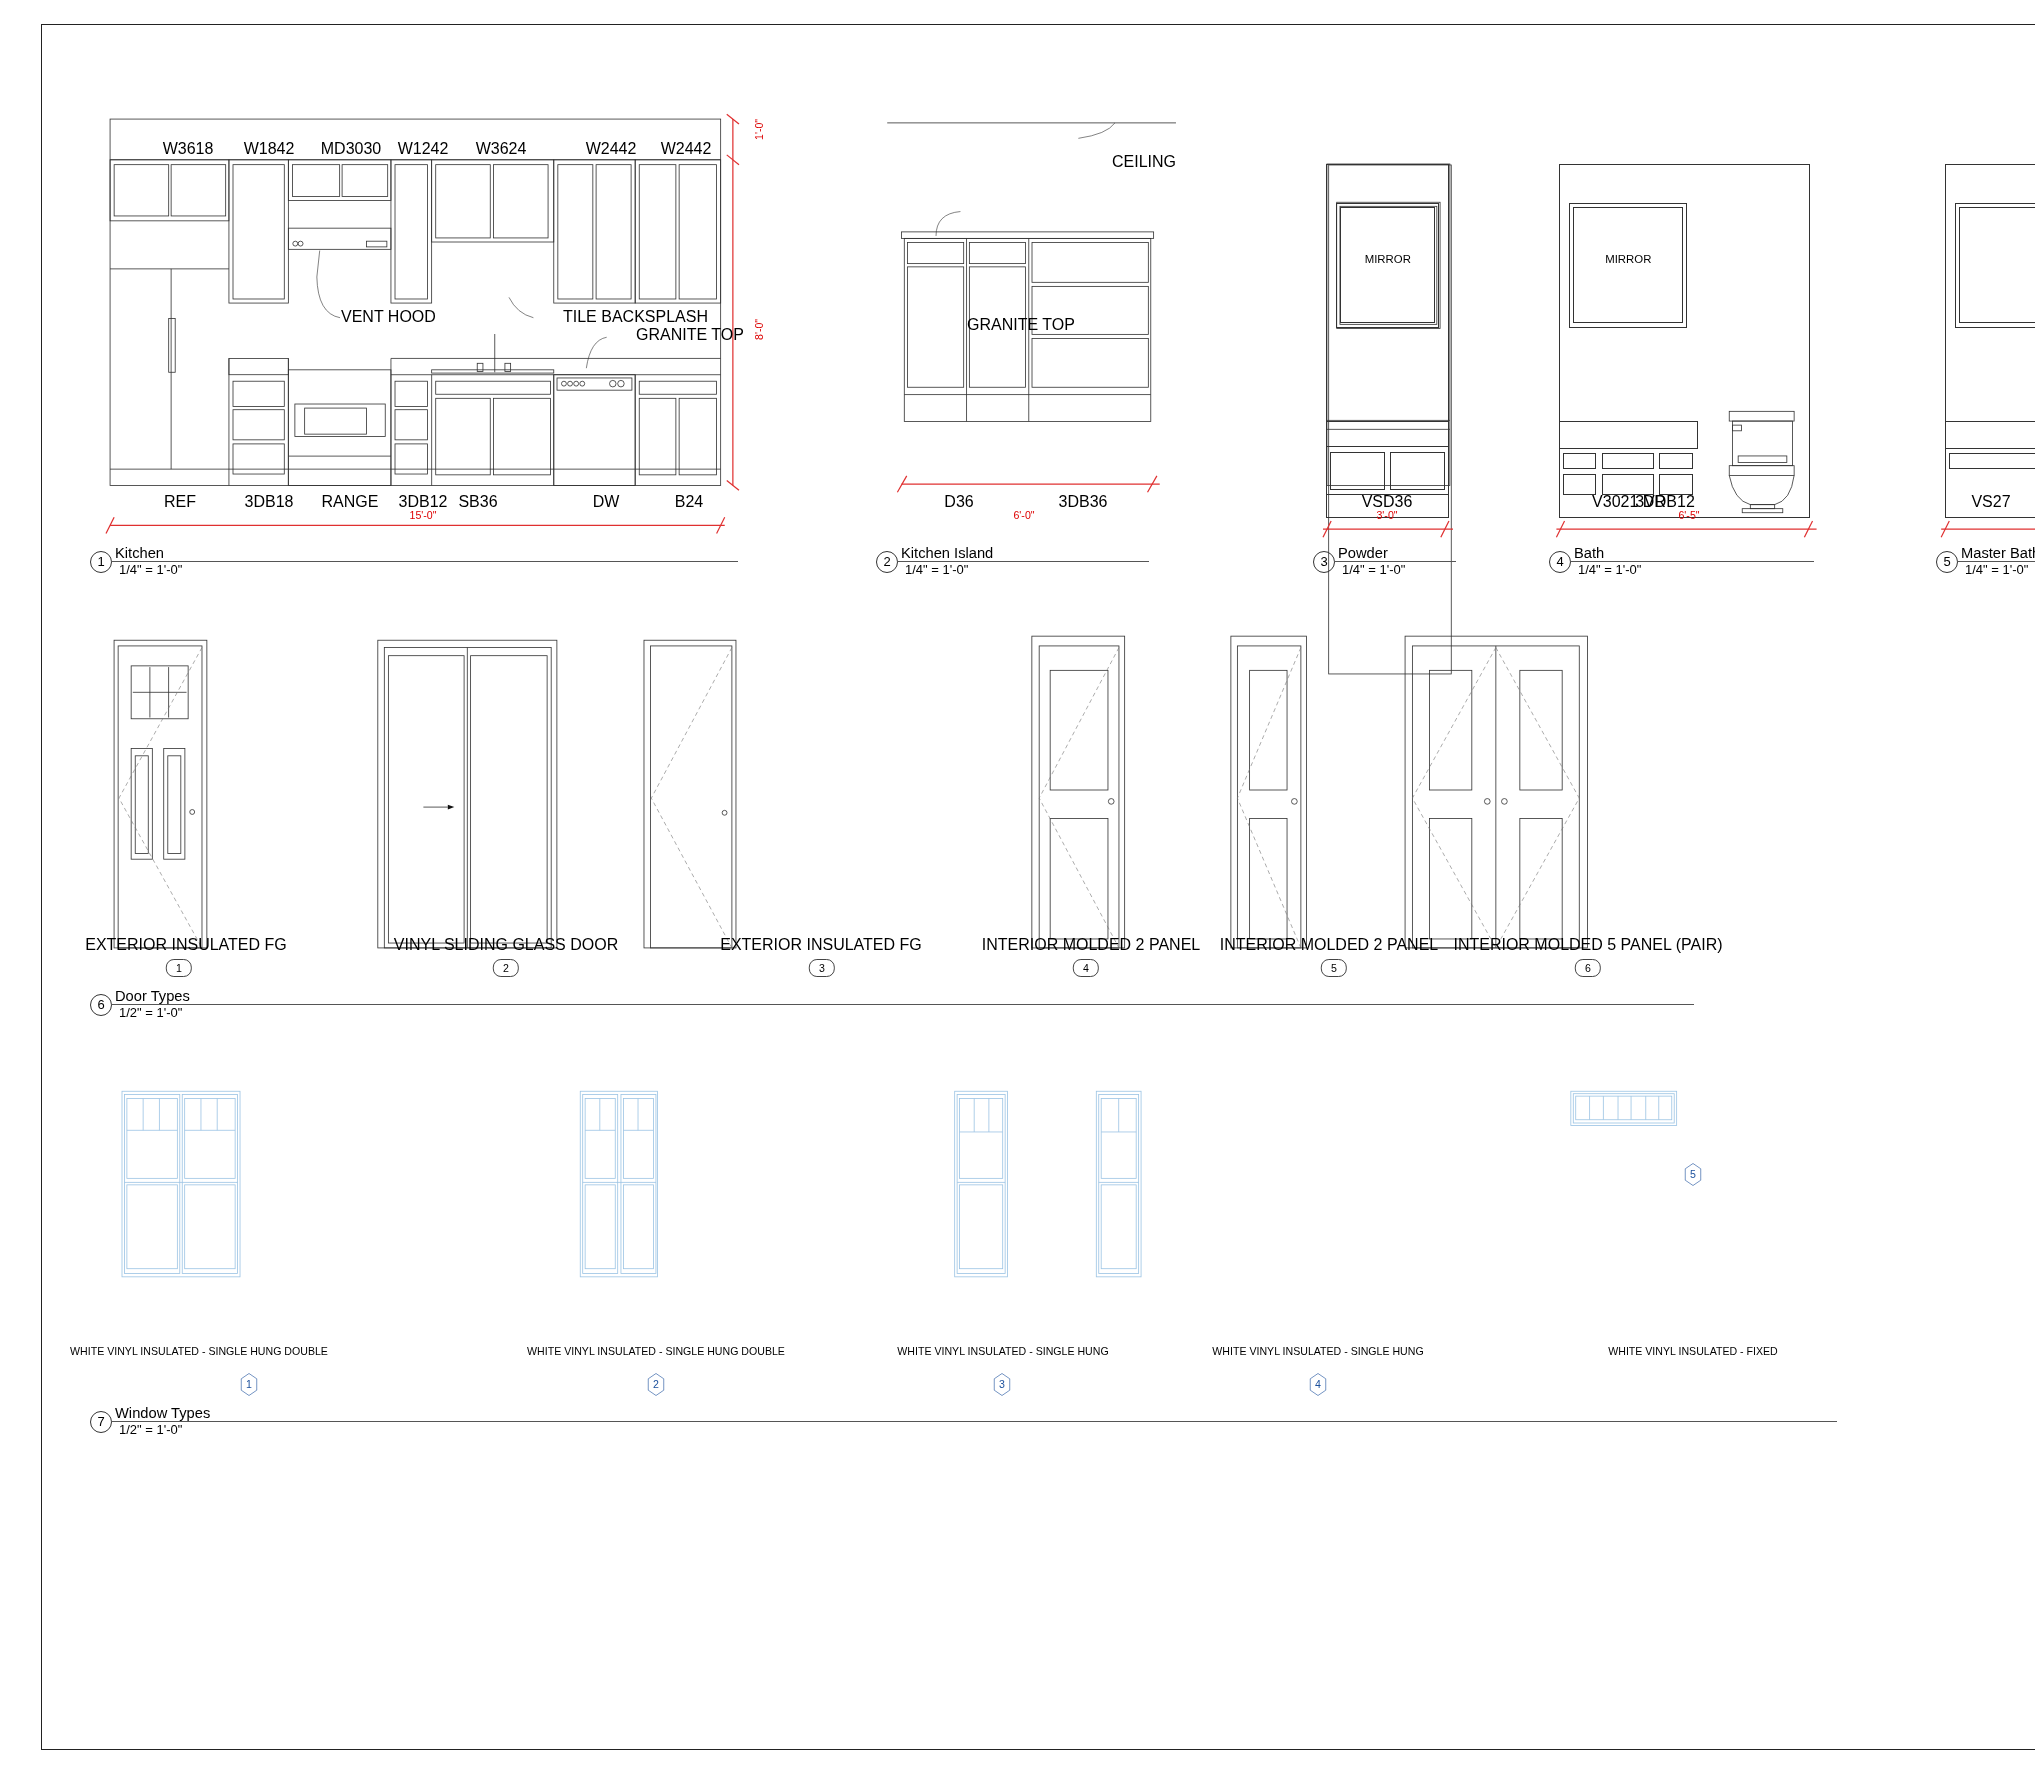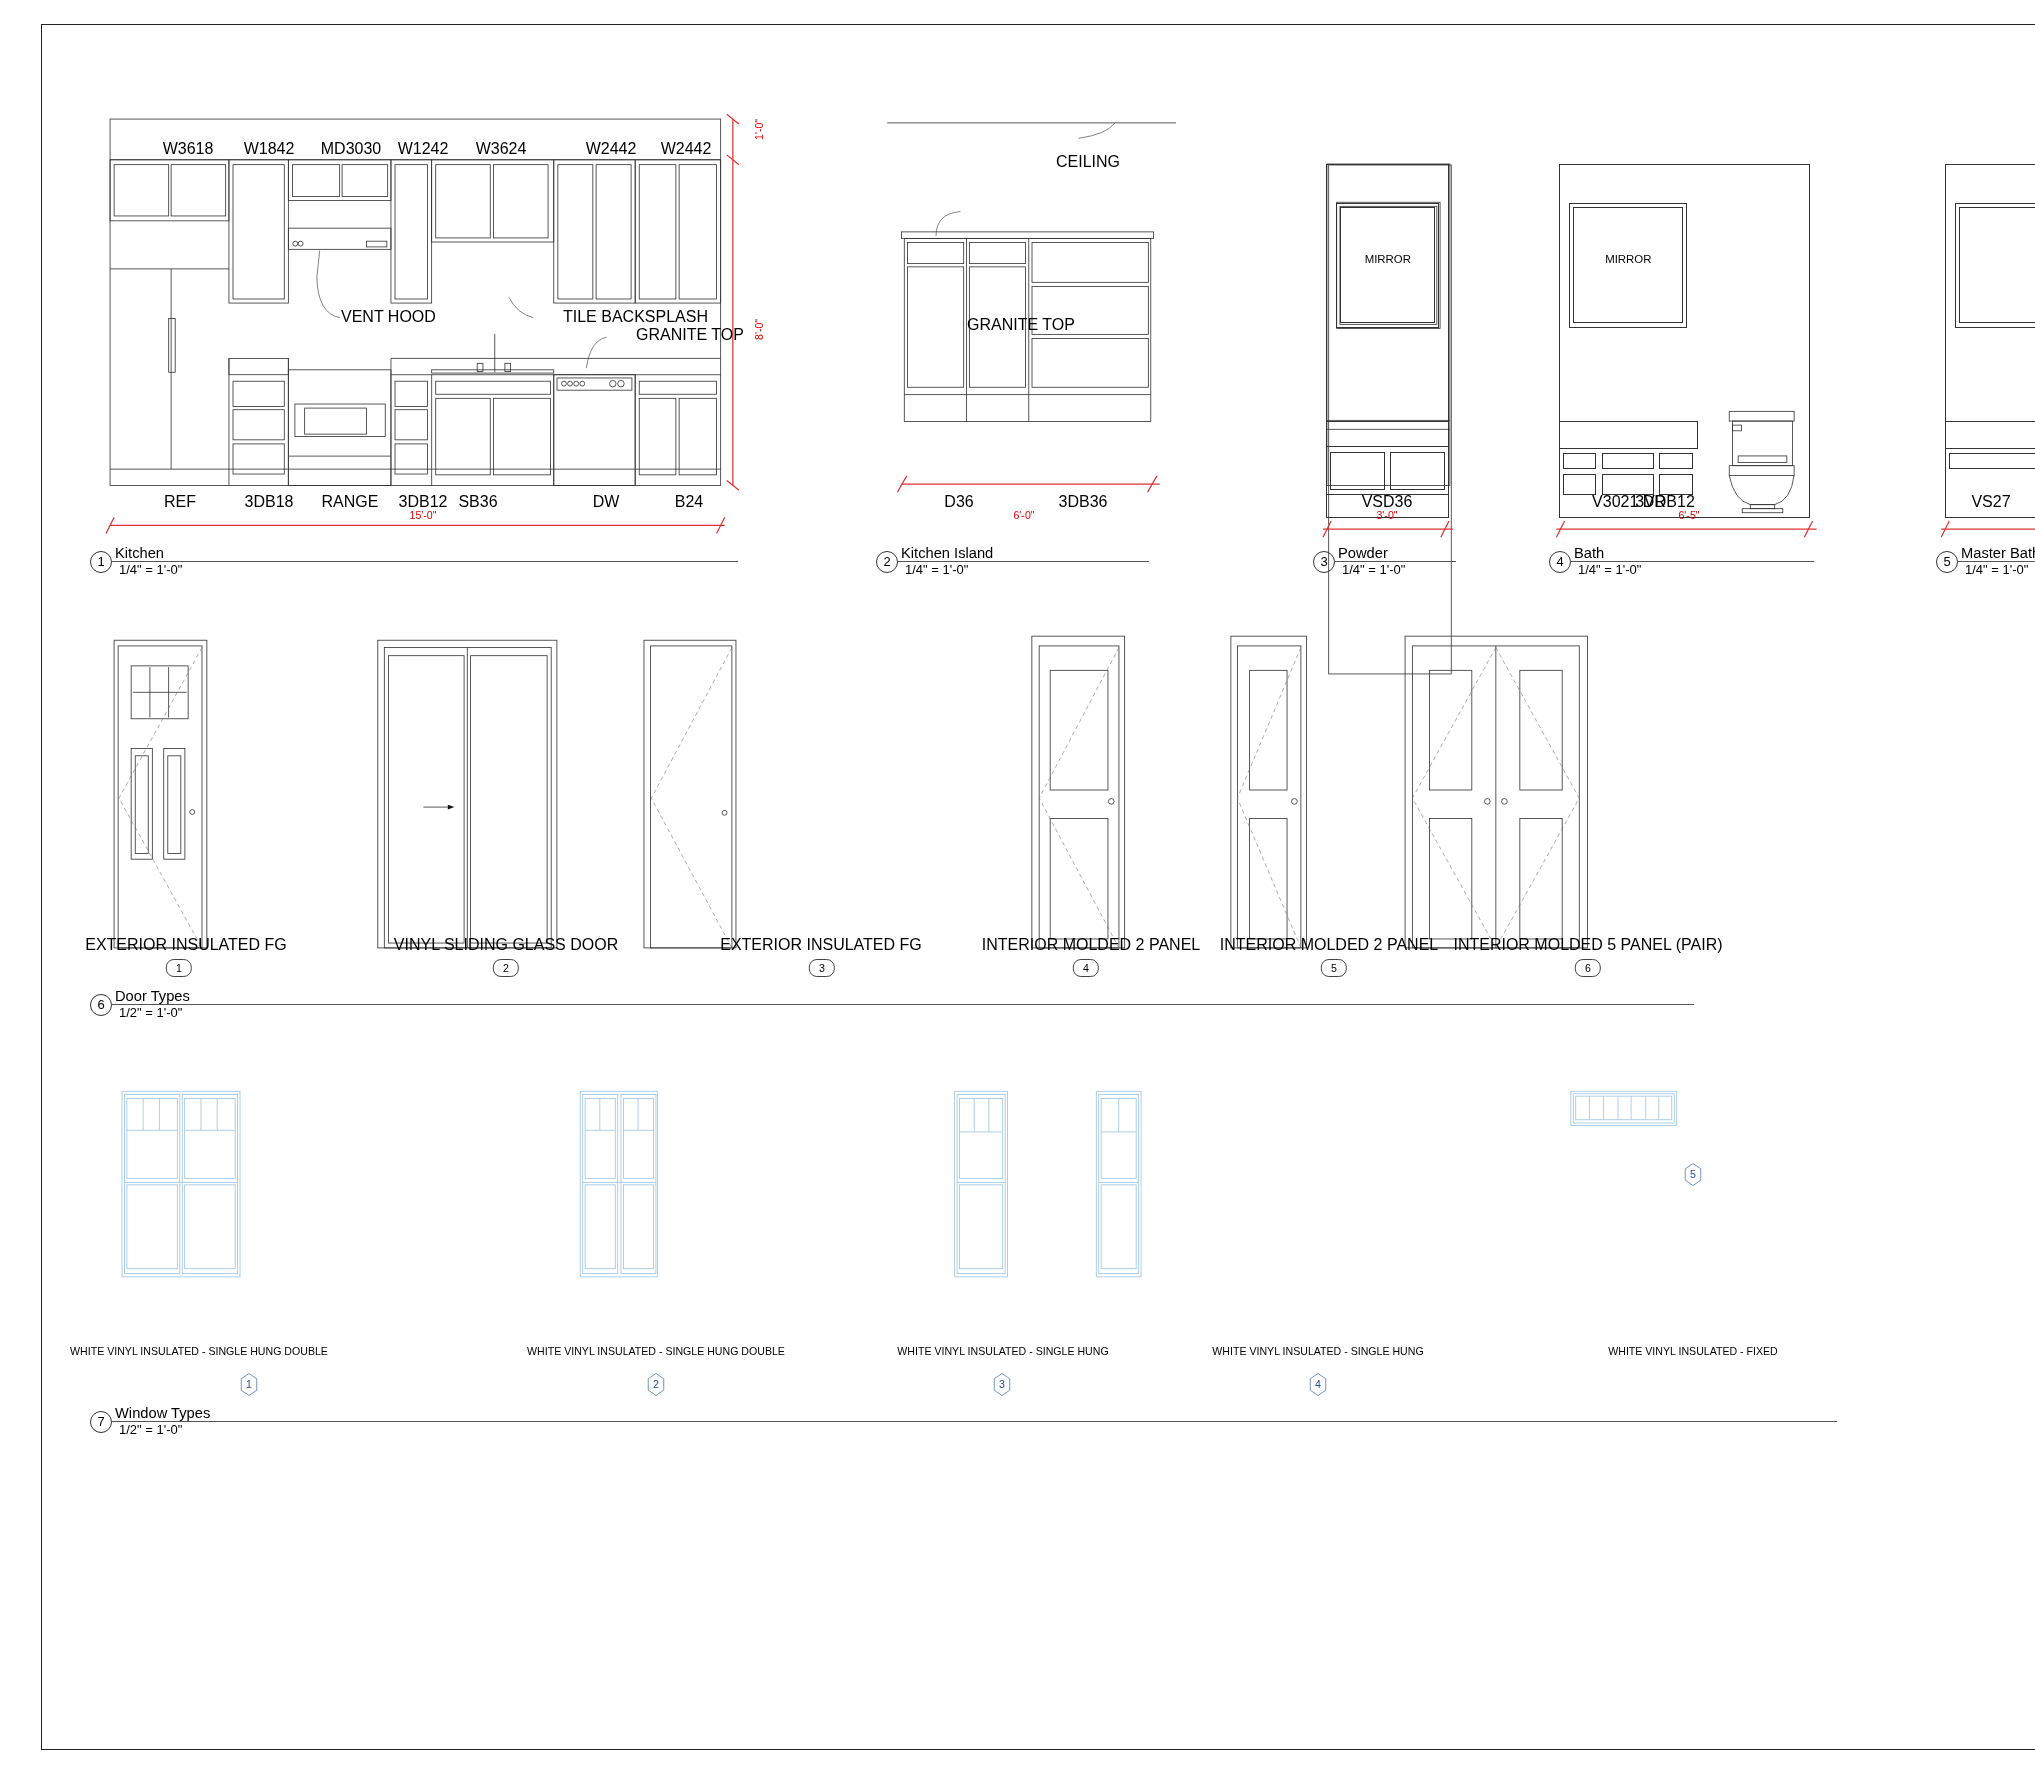--- a/index.html
+++ b/index.html
@@ -158,21 +158,21 @@
       <rect x="376" y="306" width="286" height="98"></rect>
         <rect x="376" y="414" width="286" height="118"></rect>
         <rect x="376" y="542" width="286" height="120"></rect>
     </g>
     <g stroke="#e03030" stroke-width="3">
       <line x1="55" y1="900" x2="690" y2="900"></line>
       <line x1="45" y1="920" x2="68" y2="880"></line>
         <line x1="660" y1="920" x2="683" y2="880"></line>
     </g>
   </svg>
-  <div class="lbl" style="left:1056px;top:153px;transform:none;">CEILING</div>
+  <div class="lbl" style="left:1112px;top:153px;transform:none;">CEILING</div>
   <div class="lbl" style="left:967px;top:316px;transform:none;">GRANITE TOP</div>
   <div class="lbl" style="left:959px;top:493px;">D36</div>
   <div class="lbl" style="left:1083px;top:493px;">3DB36</div>
   <div class="dim" style="left:1024px;top:509px;">6'-0"</div>
   <div class="vtitle" style="left:876px;top:545px;">
     <div class="circle">2</div>
     <div class="name">Kitchen Island</div>
     <div class="rule" style="width:252px;"></div>
     <div class="scale">1/4" = 1'-0"</div>
   </div>

